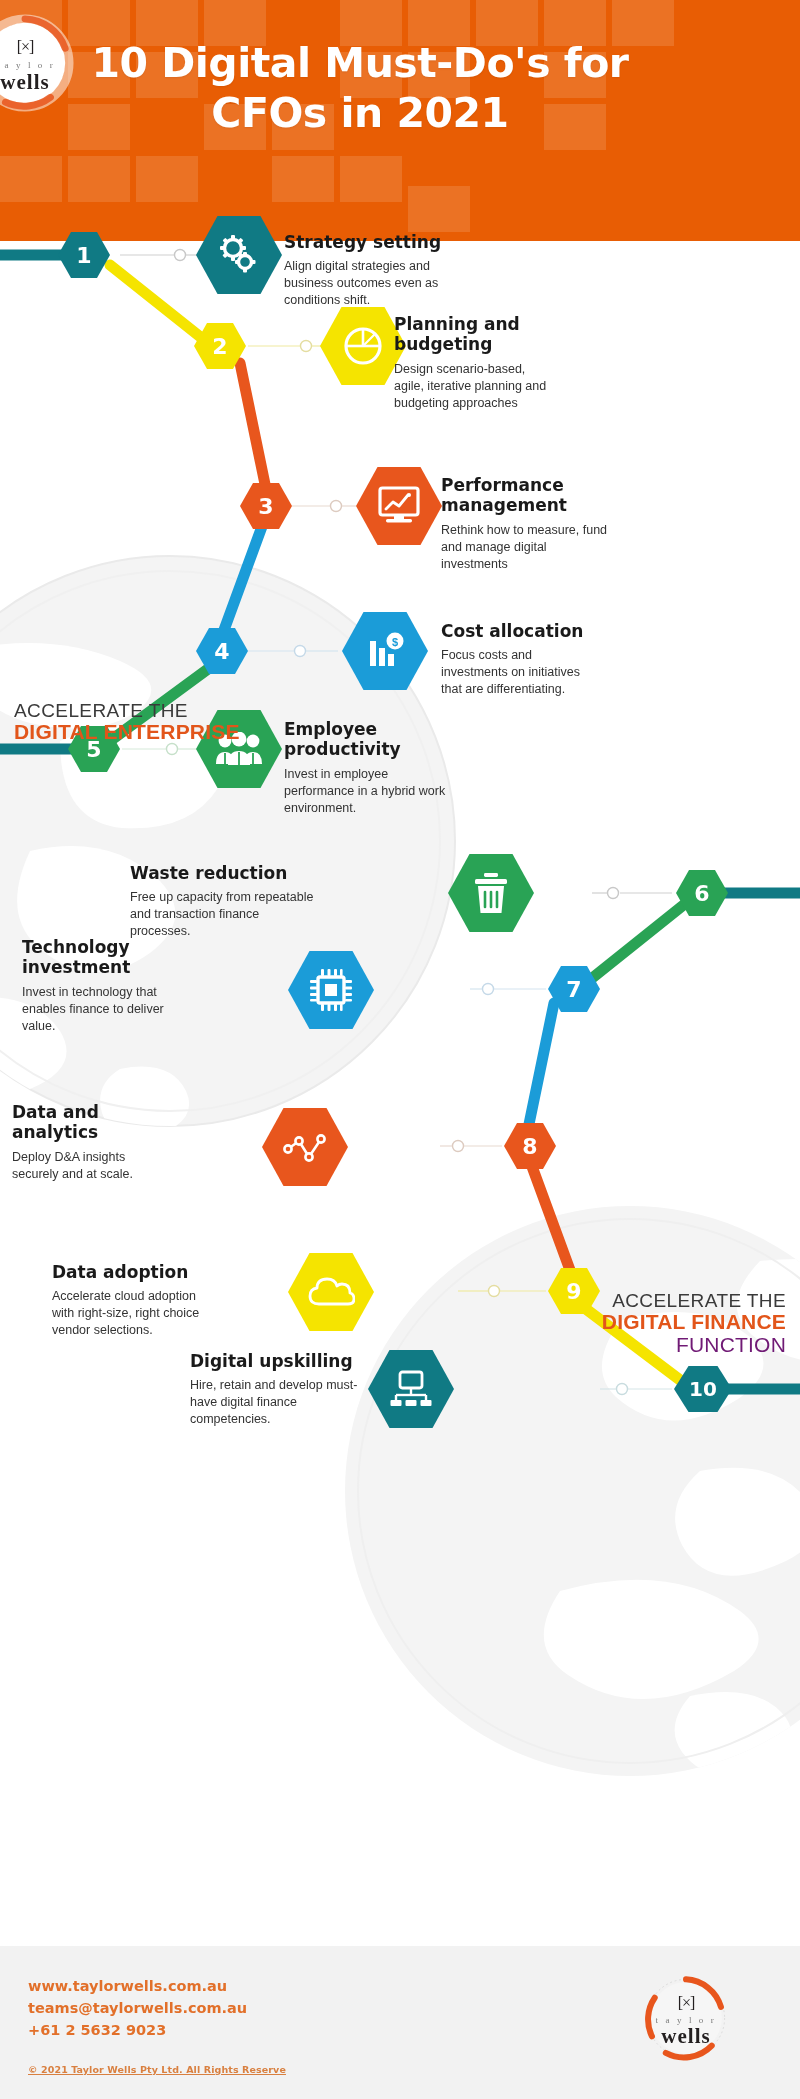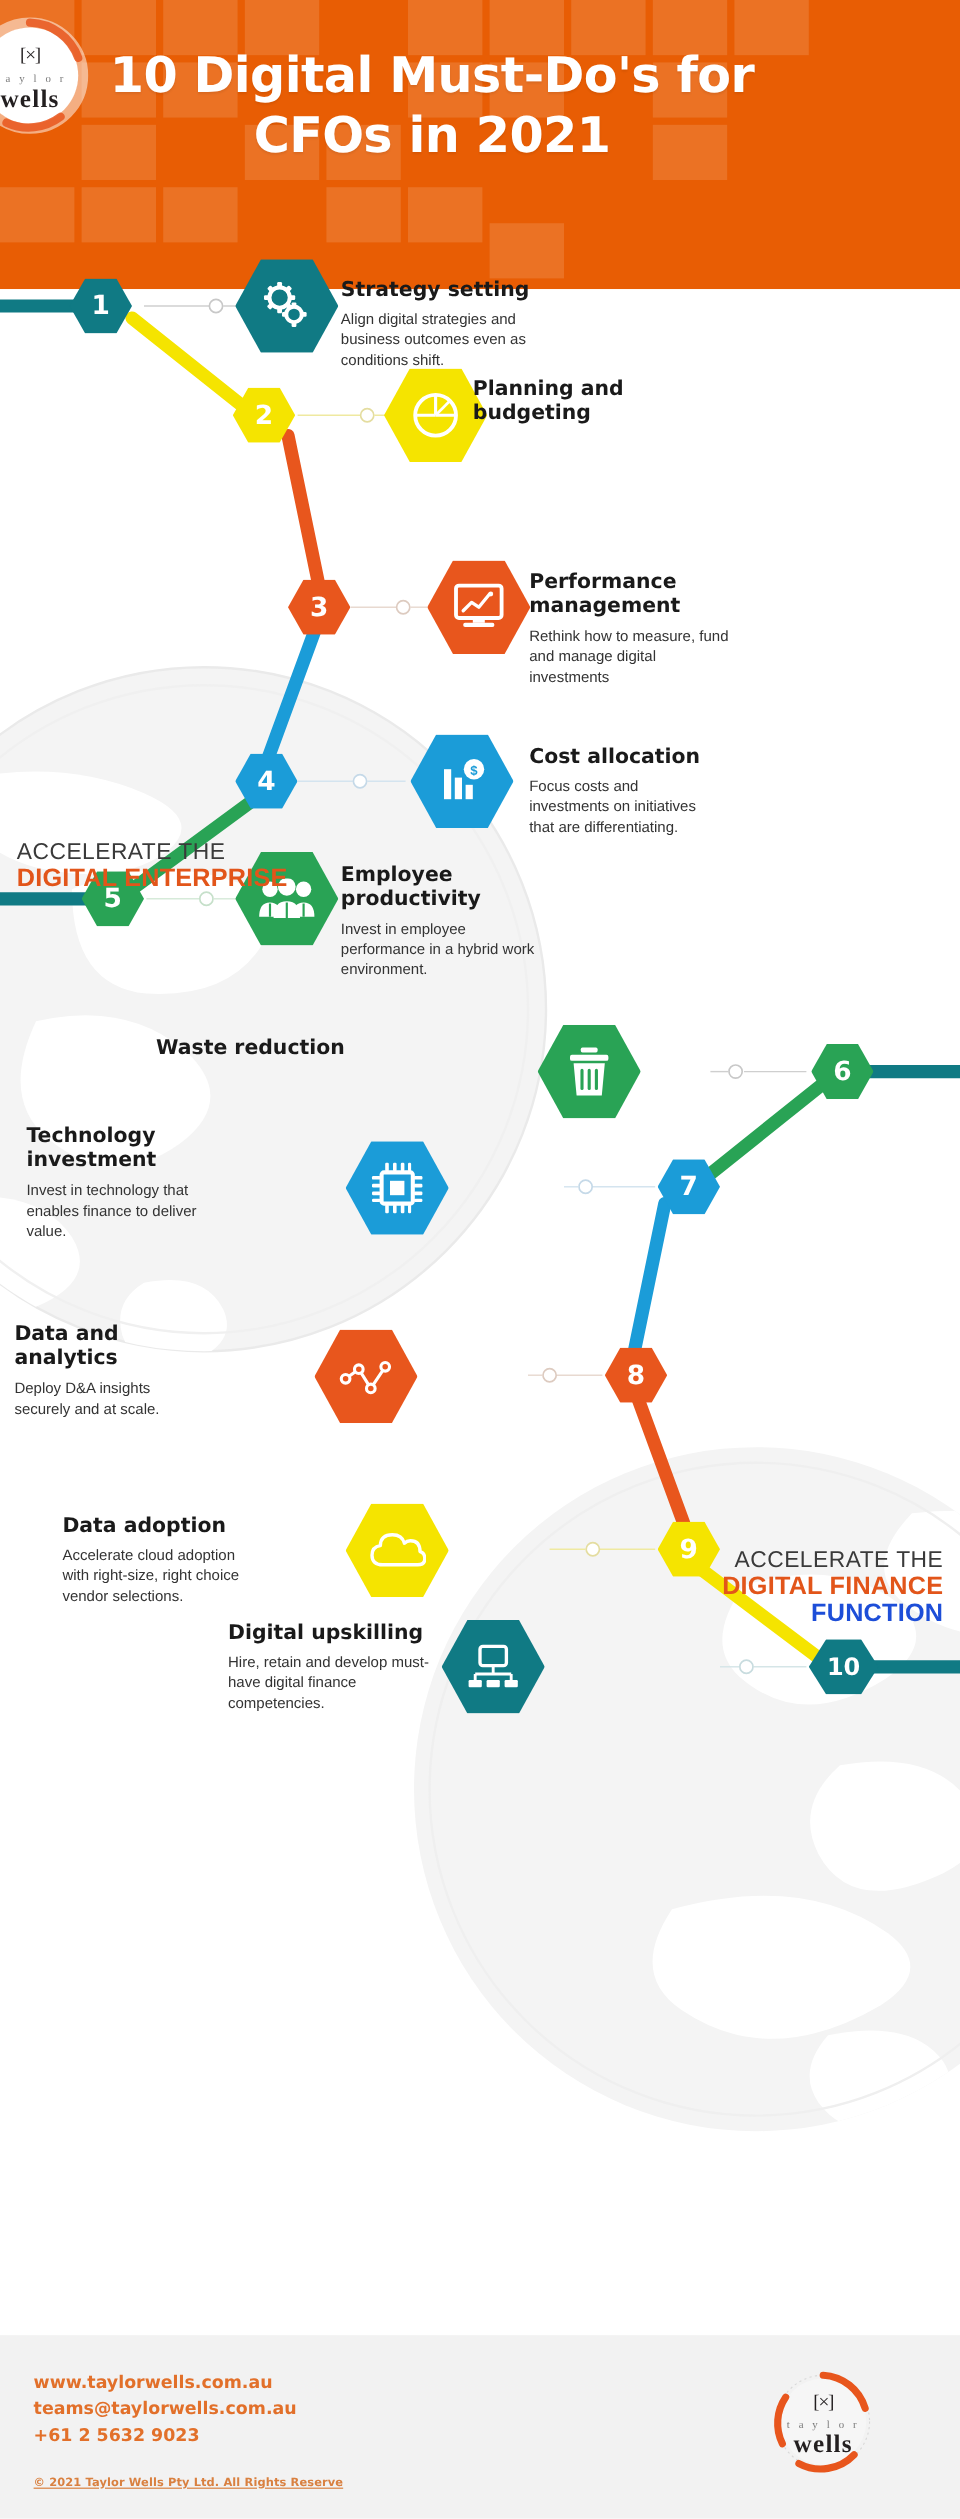--- a/index.html
+++ b/index.html
@@ -134,23 +134,23 @@
   .caption .c-line2 {
     font-family: "Liberation Sans", sans-serif;
     font-weight: bold;
     font-size: 21px;
     color: #e2551a;
     letter-spacing: 0.2px;
     line-height: 1.08;
   }
   .caption .c-line3 {
     font-family: "Liberation Sans", sans-serif;
-    font-weight: bold;
+    font-weight: normal;
     font-size: 21px;
-    color: #1d4ed8;
+    color: #701a75;
     letter-spacing: 0.2px;
     line-height: 1.08;
     text-align: right;
   }
   .caption.align-right { text-align: right; }
 
   
   .footer {
     position: absolute;
     left: 0; top: 1946px;
@@ -544,39 +544,41 @@
     </svg>
   </div>
 
   <div class="txt" style="left:284px; top:-9px; width:160px;">
     <div class="t-title">Strategy setting</div>
     <div class="t-body">Align digital strategies and business outcomes even as conditions shift.</div>
   </div>
 
   <div class="txt" style="left:394px; top:73px; width:160px;">
     <div class="t-title">Planning and budgeting</div>
+    <div class="t-body">Design scenario-based, agile, iterative planning and budgeting approaches</div>
   </div>
 
   <div class="txt" style="left:441px; top:234px; width:170px;">
     <div class="t-title">Performance management</div>
     <div class="t-body">Rethink how to measure, fund and manage digital investments</div>
   </div>
 
   <div class="txt" style="left:441px; top:380px; width:160px;">
     <div class="t-title">Cost allocation</div>
     <div class="t-body">Focus costs and investments on initiatives that are differentiating.</div>
   </div>
 
   <div class="txt" style="left:284px; top:478px; width:175px;">
     <div class="t-title">Employee productivity</div>
     <div class="t-body">Invest in employee performance in a hybrid work environment.</div>
   </div>
 
   <div class="txt right-align" style="left:130px; top:622px; width:186px;">
     <div class="t-title">Waste reduction</div>
+    <div class="t-body">Free up capacity from repeatable and transaction finance processes.</div>
   </div>
 
   <div class="txt right-align" style="left:22px; top:696px; width:150px;">
     <div class="t-title">Technology investment</div>
     <div class="t-body">Invest in technology that enables finance to deliver value.</div>
   </div>
 
   <div class="txt right-align" style="left:12px; top:861px; width:148px;">
     <div class="t-title">Data and analytics</div>
     <div class="t-body">Deploy D&amp;A insights securely and at scale.</div>

